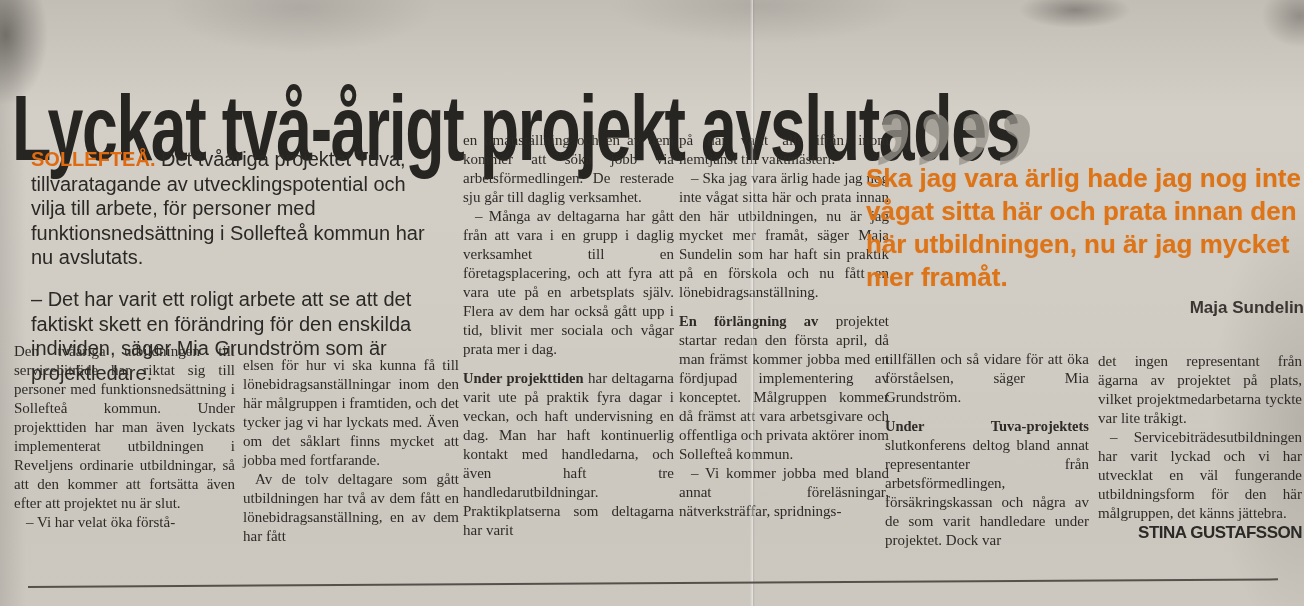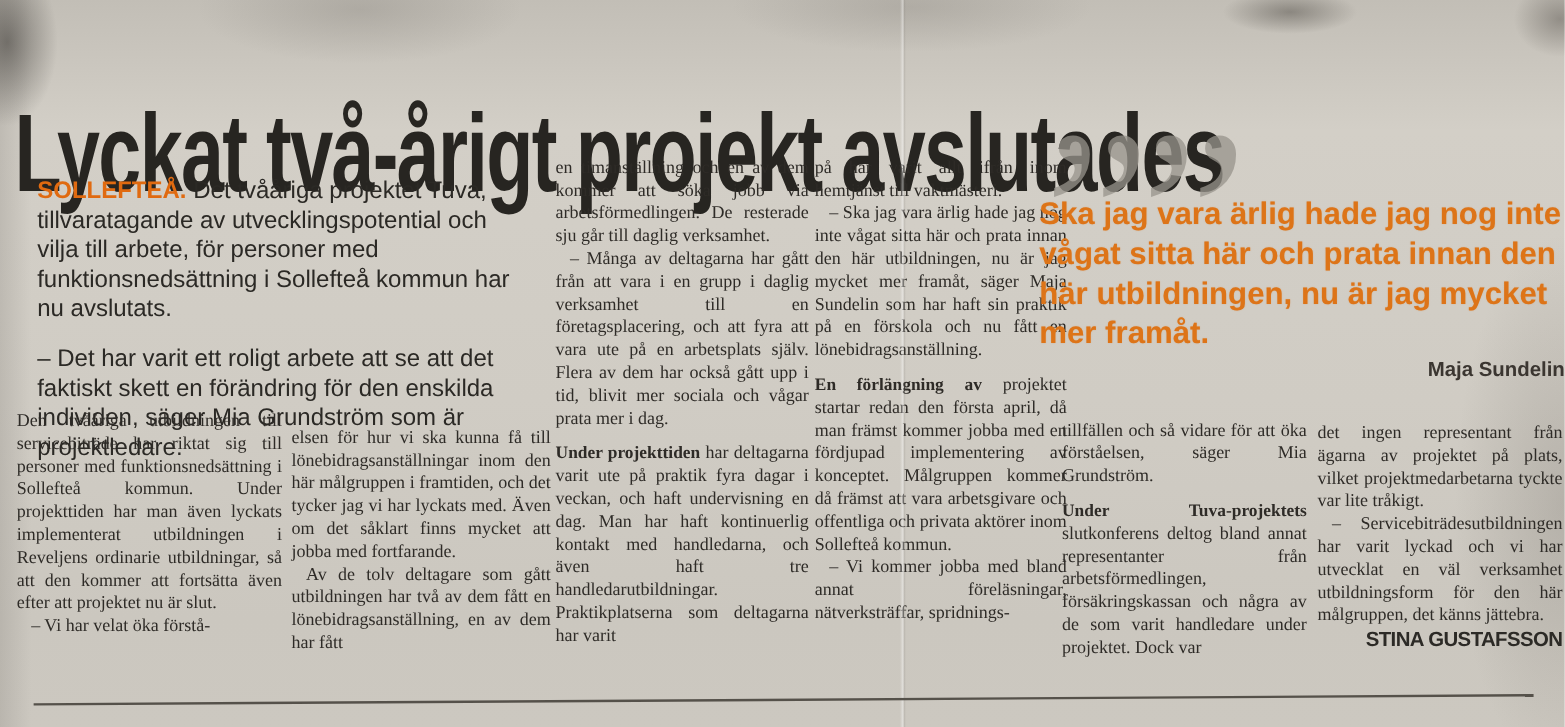--- a/index.html
+++ b/index.html
@@ -131,20 +131,20 @@
     <p class="qattr">Maja Sundelin</p>
   </div>
 
   <div class="bodycol col5">
     <p class="noindent">tillfällen och så vidare för att öka förståelsen, säger Mia Grundström.</p>
     <p class="sub"><span class="lead-in">Under Tuva-projektets</span><span> slutkonferens deltog bland annat representanter från arbetsförmedlingen, försäkringskassan och några av de som varit handledare under projektet.  Dock var</span></p>
   </div>
 
   <div class="bodycol col6">
     <p class="noindent">det ingen representant från ägarna av projektet på plats, vilket projektmedarbetarna tyckte var lite tråkigt.</p>
-    <p>– Servicebiträdesutbildningen har varit lyckad och vi har utvecklat en väl verksamhet utbildningsform för den här målgruppen, det känns jättebra.</p>
+    <p>– Servicebiträdesutbildningen har varit lyckad och vi har utvecklat en väl fungerande utbildningsform för den här målgruppen, det känns jättebra.</p>
     <p class="byline">STINA GUSTAFSSON</p>
   </div>
 
   <div class="crease" style="left:750px;"></div>
   <div class="bottom-rule"></div>
 
 </div>
 
 </body></html>

